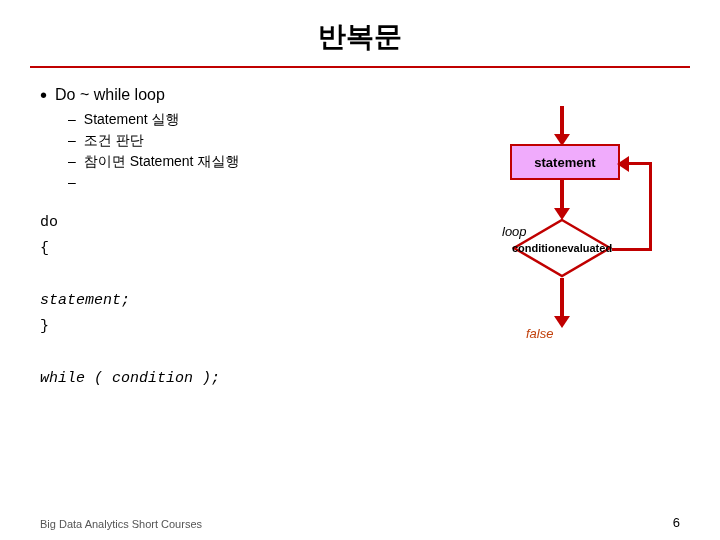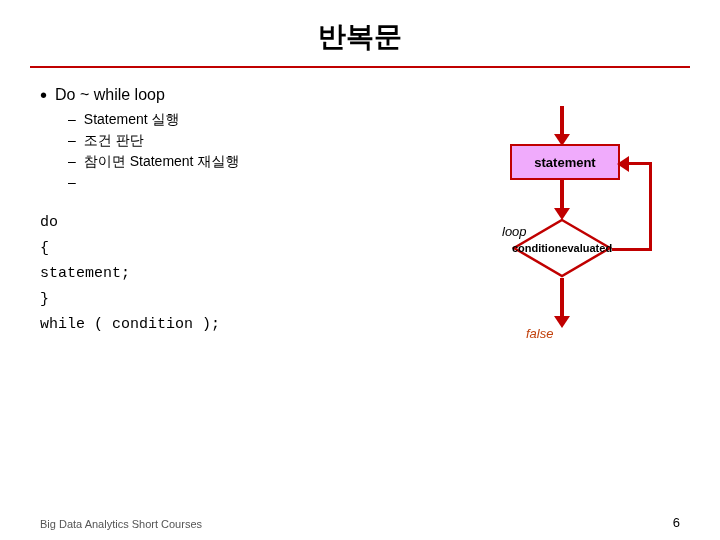--- a/index.html
+++ b/index.html
@@ -83,21 +83,23 @@
       font-size: 15px;
       color: #000;
       line-height: 1.7;
     }
 
     .code-line {
       display: block;
     }
 
     .code-italic {
+      font-style: italic;
       font-family: 'Courier New', Courier, monospace;
+      margin-top: 27px;
     }
 
     .right-panel {
       width: 240px;
       display: flex;
       flex-direction: column;
       align-items: center;
       padding-top: 10px;
       position: relative;
     }

